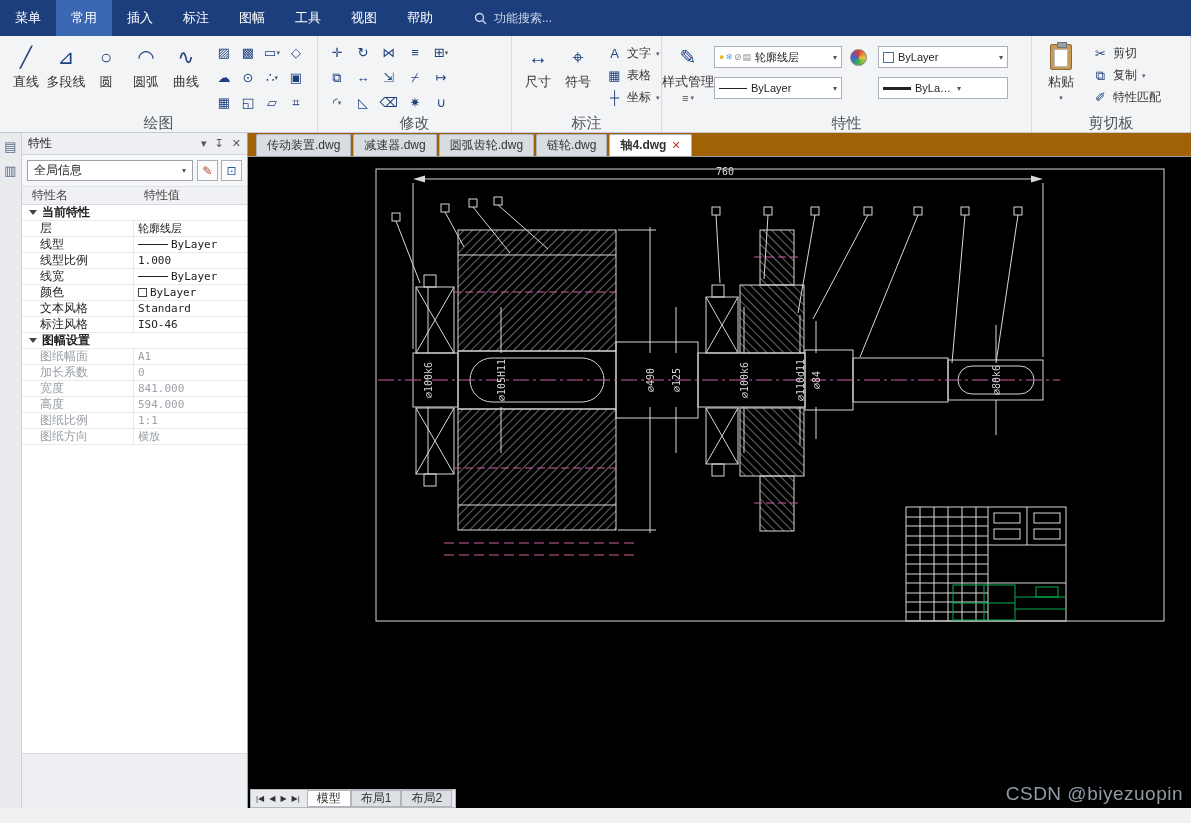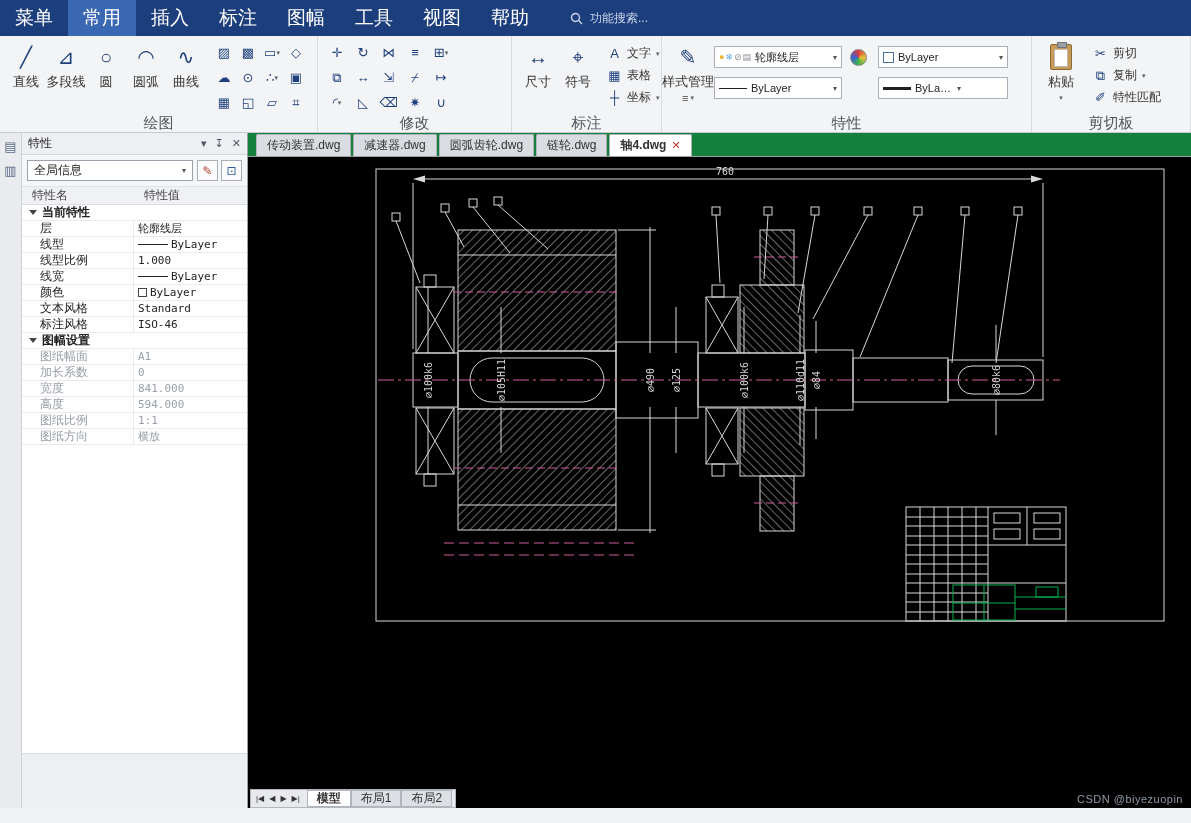--- a/index.html
+++ b/index.html
@@ -7,21 +7,21 @@
   --centerline:#cc5fa0; --drawing-stroke:#d8d8d8; --green:#00b050; --close-red:#c0392b;
 }
 *{box-sizing:border-box}
 body{margin:0;background:#777}
 #app{position:relative;width:1191px;height:823px;overflow:hidden;background:#f0f1f3;
   font-family:"Liberation Sans","DejaVu Sans",sans-serif;font-size:12px;color:#222}
 
 
 .menubar{position:absolute;top:0;left:0;right:0;height:36px;background:var(--menubar);display:flex;align-items:stretch;color:#fff}
 .menu-items{display:flex}
-.menu-item{padding:0 15px;display:flex;align-items:center;font-size:19px;cursor:default}
+.menu-item{padding:0 15px;display:flex;align-items:center;font-size:13px;cursor:default}
 .menu-item.active{background:var(--menubar-active)}
 .menu-search{display:flex;align-items:center;gap:7px;margin-left:26px;color:#c9d4e8;font-size:12px}
 
 
 .ribbon{position:absolute;top:36px;left:0;right:0;height:97px;background:#f3f4f6;border-bottom:1px solid #c6cad0;display:flex}
 .rgroup{height:100%;border-right:1px solid #d9dbdf;display:flex;flex-direction:column}
 .rbody{flex:1;display:flex;padding:3px 6px 0;gap:6px;align-items:flex-start}
 .rlabel{height:17px;font-size:15px;color:#50555c;display:flex;align-items:center;justify-content:center}
 .big-row{display:flex}
 .big-btn{width:40px;padding-top:5px;display:flex;flex-direction:column;align-items:center;gap:3px;border-radius:2px}
@@ -53,21 +53,21 @@
 .chip{width:11px;height:11px;background:#fff;border:1px solid #4a6fa5;flex:none}
 .lt-line{width:28px;border-top:1px solid #222;flex:none}
 .lw-line{width:28px;border-top:3px solid #222;flex:none}
 .lw-combo .val{max-width:38px}
 .paste-btn{width:46px}
 .clip-icon{position:relative;width:22px;height:26px;background:#c89a55;border:1px solid #8a6a35;border-radius:2px;display:block}
 .clip-icon::before{content:"";position:absolute;left:6px;top:-3px;width:8px;height:4px;background:#9a9fa6;border:1px solid #70757c}
 .clip-page{position:absolute;left:3px;top:4px;right:3px;bottom:2px;background:#fff;border:1px solid #b9b9b9}
 
 
-.doctabs{position:absolute;top:133px;left:248px;right:0;height:24px;background:#15803d;border-bottom:1px solid #9aa1a9;display:flex;align-items:flex-end;padding:2px 0 0 8px;gap:2px}
+.doctabs{position:absolute;top:133px;left:248px;right:0;height:24px;background:#a16207;border-bottom:1px solid #9aa1a9;display:flex;align-items:flex-end;padding:2px 0 0 8px;gap:2px}
 .doctab{height:22px;display:flex;align-items:center;gap:5px;padding:0 10px;font-size:12px;background:#d9dce1;border:1px solid #aeb4bb;border-bottom:none;border-radius:2px 2px 0 0;color:#333}
 .doctab.active{background:#fff;font-weight:bold}
 .doctab .close{color:var(--close-red);font-size:11px;font-weight:normal}
 .doctab .close:empty{display:none}
 
 
 .side-strip{position:absolute;top:133px;left:0;width:22px;bottom:15px;background:#e9ebee;border-right:1px solid #cdd1d6;display:flex;flex-direction:column;align-items:center;padding-top:6px;gap:9px}
 .strip-icon{font-size:13px;color:#5a6a85}
 .palette{position:absolute;top:133px;left:22px;width:226px;bottom:15px;background:#fff;border-right:1px solid #9aa1a9;display:flex;flex-direction:column}
 .phead{height:22px;background:#edeff2;border-bottom:1px solid #d2d6db;display:flex;align-items:center;padding:0 6px;font-size:12px;flex:none}
@@ -98,27 +98,27 @@
 
 .canvas{position:absolute;top:157px;left:248px;right:0;bottom:15px;background:var(--canvas)}
 .canvas svg{display:block;width:100%;height:100%}
 .canvas svg .s{stroke:var(--drawing-stroke);fill:none;stroke-width:1}
 .canvas svg .sf rect{stroke:var(--drawing-stroke);fill:url(#hatch)}
 .canvas svg .sf2 rect{stroke:var(--drawing-stroke);fill:url(#hatch2)}
 .canvas svg .cl line{stroke:var(--centerline);fill:none}
 .canvas svg .gr{stroke:var(--green);fill:none}
 .canvas svg .af{fill:var(--drawing-stroke);stroke:none}
 .canvas svg text.dim{fill:var(--drawing-stroke);font-family:"DejaVu Sans Mono",monospace;font-size:10px;stroke:none}
-.watermark{position:absolute;right:8px;bottom:3px;color:#909aa6;font-size:11px;letter-spacing:.5px}
+.watermark{position:absolute;right:8px;bottom:3px;color:#909aa6;font-size:19px;letter-spacing:.5px}
 .modelbar{position:absolute;left:2px;bottom:0;height:19px;display:flex;align-items:center;background:#e7e9ec;border:1px solid #b3b8bf;padding:0 3px}
 .mnav{display:flex;gap:1px;margin-right:5px}
 .mnav-btn{font-size:8px;color:#333;padding:0 2px}
 .mtabs{display:flex;height:17px}
 .mtab{display:flex;align-items:center;padding:0 9px;font-size:12px;background:#dcdfe3;border:1px solid #b0b5bc;color:#333}
-.mtab.active{background:#fff;font-weight:bold}
+.mtab.active{background:#fff;font-weight:normal}
 
 
 .statusbar{position:absolute;left:0;right:0;bottom:0;height:15px;background:#eef0f3;border-top:1px solid #c6cad0;display:flex;align-items:center;padding-left:8px;font-size:12px;overflow:hidden}
 </style>
 </head>
 <body>
 
 <div id="app">
 
   <div class="menubar">

